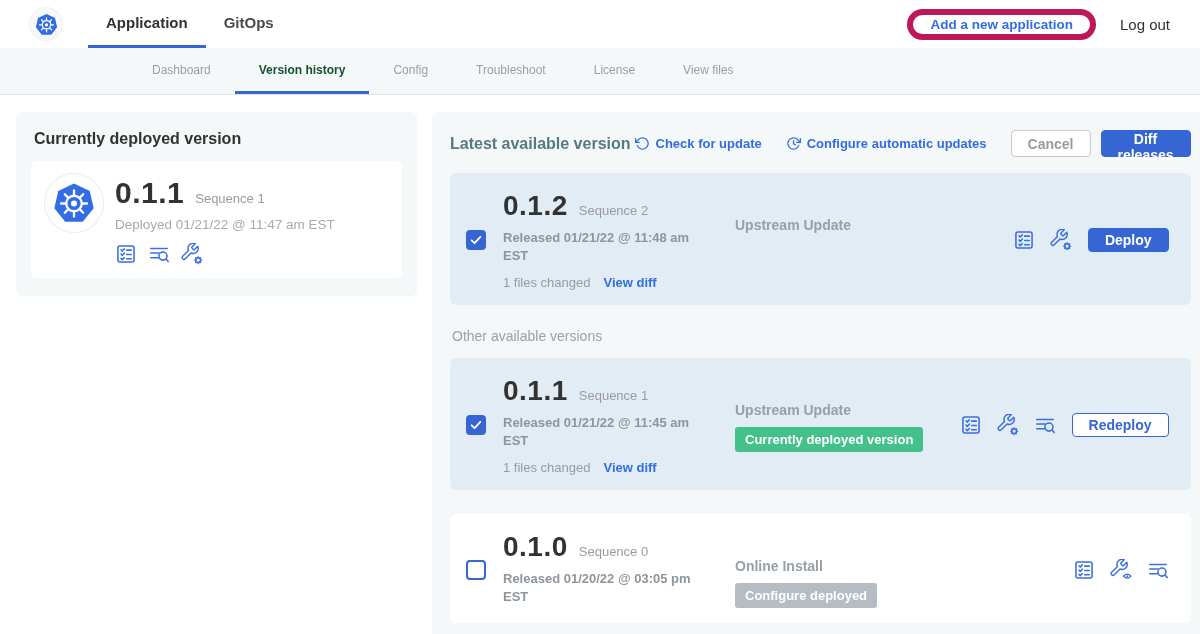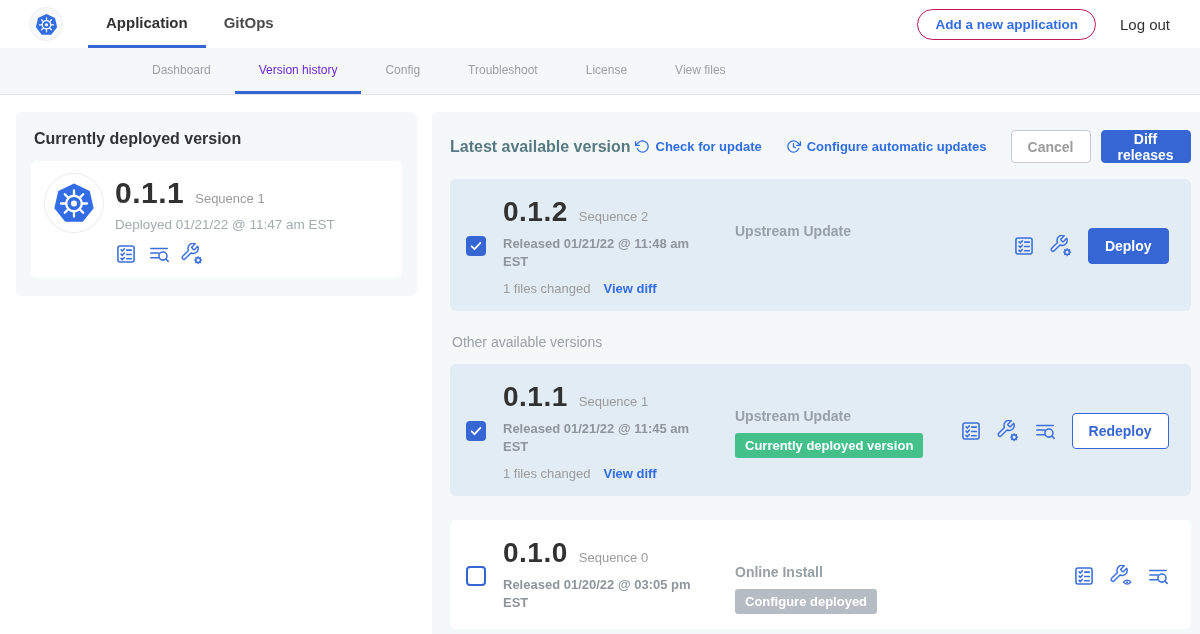--- a/index.html
+++ b/index.html
@@ -7,30 +7,30 @@
     font-family:"Liberation Sans", sans-serif; color:#323232; }
 
   
   .topnav { height:48px; background:#fff; display:flex; align-items:stretch; padding:0 30px 0 30px; }
   .topnav-logo { width:32px; height:32px; align-self:center; margin-right:26px; flex:none; }
   .topnav-tabs { display:flex; align-items:stretch; }
   .topnav-tab { display:flex; align-items:center; padding:0 18px; font-size:15px; font-weight:bold;
     color:#4a4a4a; border-bottom:3px solid transparent; cursor:pointer; }
   .topnav-tab.active { color:#323232; border-bottom-color:#3566d4; }
   .topnav-right { margin-left:auto; display:flex; align-items:center; gap:24px; }
-  .pill-btn { height:31px; padding:0 17px; border-radius:16px; border:1px solid #be185d; background:#fff;
+  .pill-btn { height:31px; padding:0 17px; border-radius:16px; border:6px solid #be185d; background:#fff;
     color:#326de6; font-weight:bold; font-size:13.5px; cursor:pointer; font-family:inherit; }
   .logout { font-size:15px; color:#323232; cursor:pointer; }
 
   
   .subnav { height:47px; background:#f4f8f9; border-bottom:1px solid #e0e5e8; display:flex;
     align-items:stretch; padding-left:128px; }
   .subnav-item { display:flex; align-items:center; padding:0 24px; font-size:12px; color:#9b9fa4;
     border-bottom:3px solid transparent; cursor:pointer; white-space:nowrap; }
-  .subnav-item.active { color:#6d28d9; font-weight:normal; border-bottom-color:#3566d4; }
+  .subnav-item.active { color:#14532d; font-weight:bold; border-bottom-color:#3566d4; }
 
   
   .content { display:flex; align-items:flex-start; gap:15px; padding:17px 16px; }
   .panel { background:#f4f8f9; border-radius:6px; }
   .left-panel { width:401px; padding:16px 15px 18px 15px; flex:none; }
   .left-panel h2 { font-size:16px; font-weight:bold; color:#323232; margin:2px 2px 13px 3px; }
   .deployed-card { background:#fff; border-radius:6px; padding:13px 14px; display:flex; gap:12px; }
   .k8s-badge-lg { width:58px; height:58px; flex:none; border-radius:50%; background:#fff;
     box-shadow:0 0 0 1px #ececec; display:flex; align-items:center; justify-content:center; }
   .k8s-badge-lg svg { width:50px; height:50px; }
@@ -49,21 +49,21 @@
 
   
   .right-panel { flex:1; min-height:505px; padding:16px 18px 18px 18px; }
   .rp-header { display:flex; align-items:center; margin:2px 0 16px 0; }
   .rp-title { font-size:16px; font-weight:bold; color:#577981; margin-right:4px; white-space:nowrap;text-align:right; }
   .rp-link { display:flex; align-items:center; gap:6px; color:#326de6; font-size:13px; font-weight:bold;
     cursor:pointer; margin-right:24px; white-space:nowrap; }
   .rp-link svg { width:15px; height:15px; stroke:#326de6; fill:none; stroke-width:2;
     stroke-linecap:round; stroke-linejoin:round; }
   .rp-header-btns { margin-left:auto; display:flex; gap:10px; }
-  .btn { height:33px; padding:0 16px; border-radius:4px; font-size:14px; font-weight:bold;
+  .btn { height:27px; padding:0 16px; border-radius:4px; font-size:14px; font-weight:bold;
     cursor:pointer; font-family:inherit; }
   .btn-cancel { background:#fff; border:1px solid #c6cacd; color:#9b9b9b; }
   .btn-primary { background:#3566d4; border:1px solid #3566d4; color:#fff; }
   .btn-secondary { background:#ffffff; border:1px solid #3566d4; color:#3566d4; }
 
   .other-title { font-size:14px; color:#9aa1a8; margin:23px 2px 14px 2px; }
 
   
   .version-card { border-radius:6px; padding:17px 22px 15px 16px; display:flex; align-items:flex-start; background:#fff; }
   .version-card.selected { background:#e2ecf5; }
@@ -79,21 +79,21 @@
   .released { font-size:13px; font-weight:bold; color:#8e959c; margin-top:7px; max-width:205px; line-height:1.35; }
   .files-row { display:flex; align-items:center; gap:13px; margin-top:11px; font-size:13px; color:#9b9b9b; }
   .view-diff { color:#326de6; font-weight:bold; cursor:pointer;text-align:right; }
   .vc-source { display:flex; flex-direction:column; gap:9px; padding-top:27px; min-width:190px; }
   .source-label { font-size:14px; font-weight:bold; color:#98a0a7; }
   .badge { display:inline-block; width:max-content; padding:5px 10px; border-radius:3px;
     color:#fff; font-size:13px; font-weight:bold; }
   .badge-success { background:#44c08b; }
   .badge-muted { background:#b5bcc4; }
   .vc-actions { margin-left:auto; display:flex; align-items:center; gap:15px; align-self:center; }
-  .vc-actions .btn { height:36px; margin-left:1px; }
+  .vc-actions .btn { height:24px; margin-left:1px; }
 </style>
 </head>
 <body>
 
 <div class="topnav">
   <span class="topnav-logo k8s-badge-sm">
       <svg viewBox="0 0 100 100">
         <polygon points="50,11 81.5,26.2 89.3,60.3 67.5,87.6 32.5,87.6 10.7,60.3 18.5,26.2" fill="#326de6"></polygon>
         <g stroke="#fff" stroke-width="4.6" stroke-linecap="round" fill="none">
           <circle cx="50" cy="51" r="15.5"></circle>

